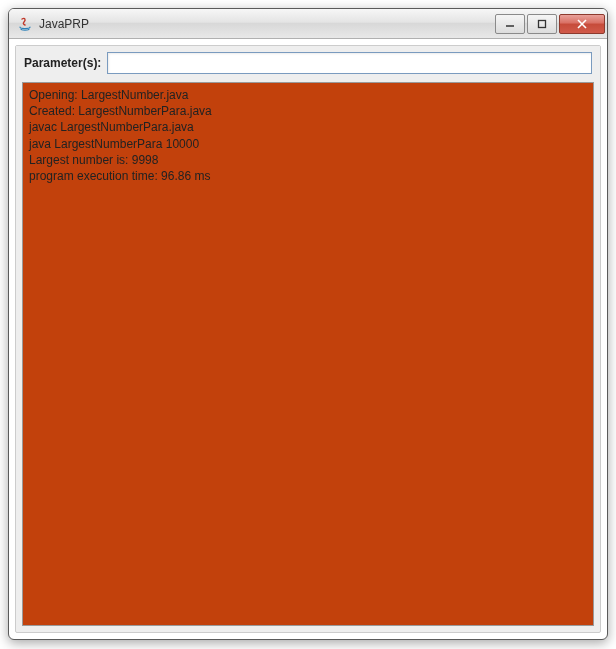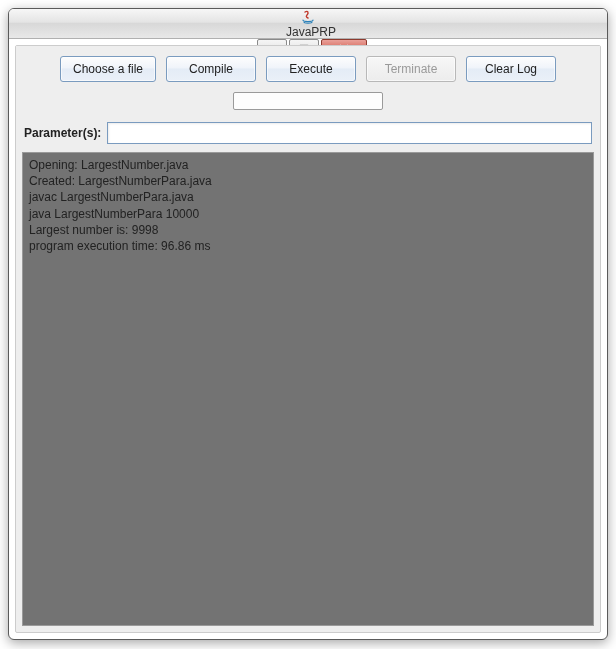--- a/index.html
+++ b/index.html
@@ -23,21 +23,20 @@
       flex-direction: column;
       overflow: hidden;
     }
     .titlebar {
       height: 30px;
       background: linear-gradient(to bottom, #f7f7f7 0%, #e4e4e4 45%, #d8d8d8 50%, #e8e8e8 100%);
       border-bottom: 1px solid #b0b0b0;
       display: flex;
       align-items: center;
       padding: 0 2px 0 8px;
-      flex-direction: column;
     }
     .title-icon {
       width: 16px;
       height: 16px;
       margin-right: 6px;
       display: flex;
       align-items: center;
       justify-content: center;
     }
     .title-text {
@@ -139,21 +138,21 @@
       background: #fff;
       padding: 2px 4px;
       font-family: inherit;
       font-size: 12px;
       box-shadow: inset 1px 1px 2px rgba(0,0,0,0.08);
     }
     .log-area {
       flex: 1;
       margin: 0 6px 6px 6px;
       border: 1px solid #9a9a9a;
-      background: #737373;
+      background: #c2410c;
       padding: 4px 6px;
       font-family: Tahoma, sans-serif;
       font-size: 12px;
       color: #222;
       line-height: 1.35;
       white-space: pre-wrap;
       overflow: auto;
     }
   </style>
 </head>
@@ -183,30 +182,20 @@
       <div class="win-btn close">
         <svg width="12" height="10">
             <line x1="2" y1="1" x2="10" y2="9" stroke="#fff" stroke-width="1.6"></line>
             <line x1="10" y1="1" x2="2" y2="9" stroke="#fff" stroke-width="1.6"></line>
           </svg>
       </div>
     </div>
   </div>
 
   <div class="content">
-    <div class="toolbar-region">
-      <div class="button-row">
-        <button class="jbtn">Choose a file</button>
-        <button class="jbtn">Compile</button>
-        <button class="jbtn">Execute</button>
-        <button class="jbtn disabled">Terminate</button>
-        <button class="jbtn">Clear Log</button>
-      </div>
-      <div class="progress-wrap"></div>
-    </div>
 
     <div class="param-row">
       <span class="param-label">Parameter(s):</span>
       <input class="param-input" type="text" value="" style="">
     </div>
 
     <div class="log-area">Opening: LargestNumber.java
 Created: LargestNumberPara.java
 javac LargestNumberPara.java
 java LargestNumberPara 10000

